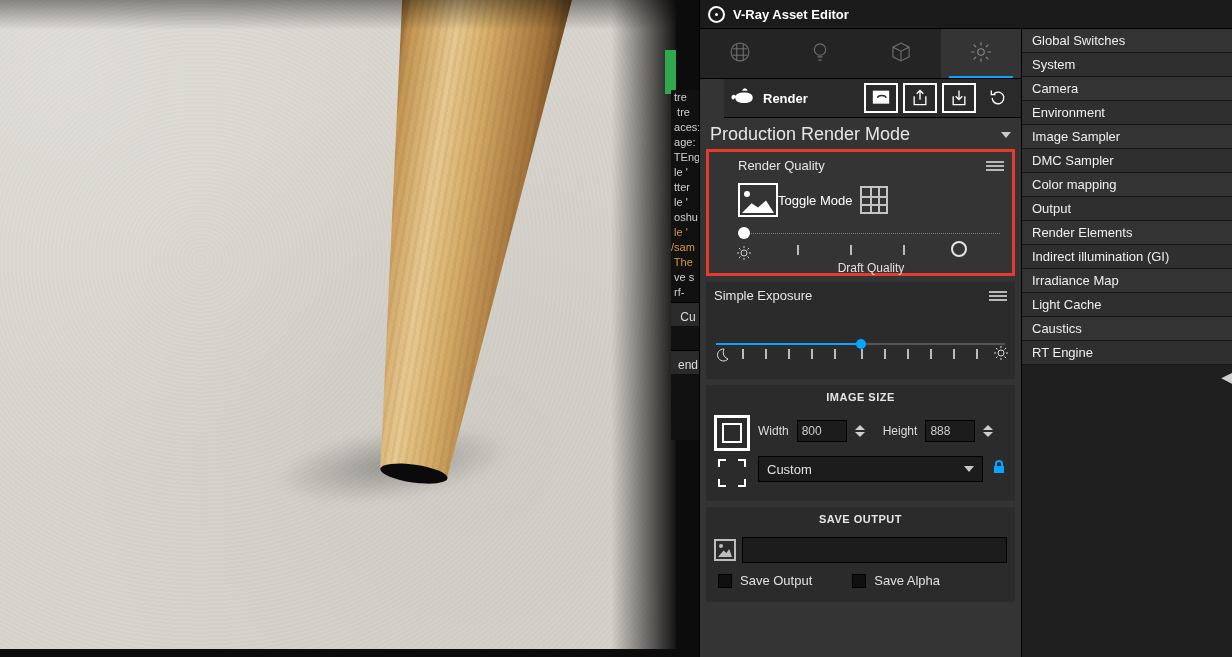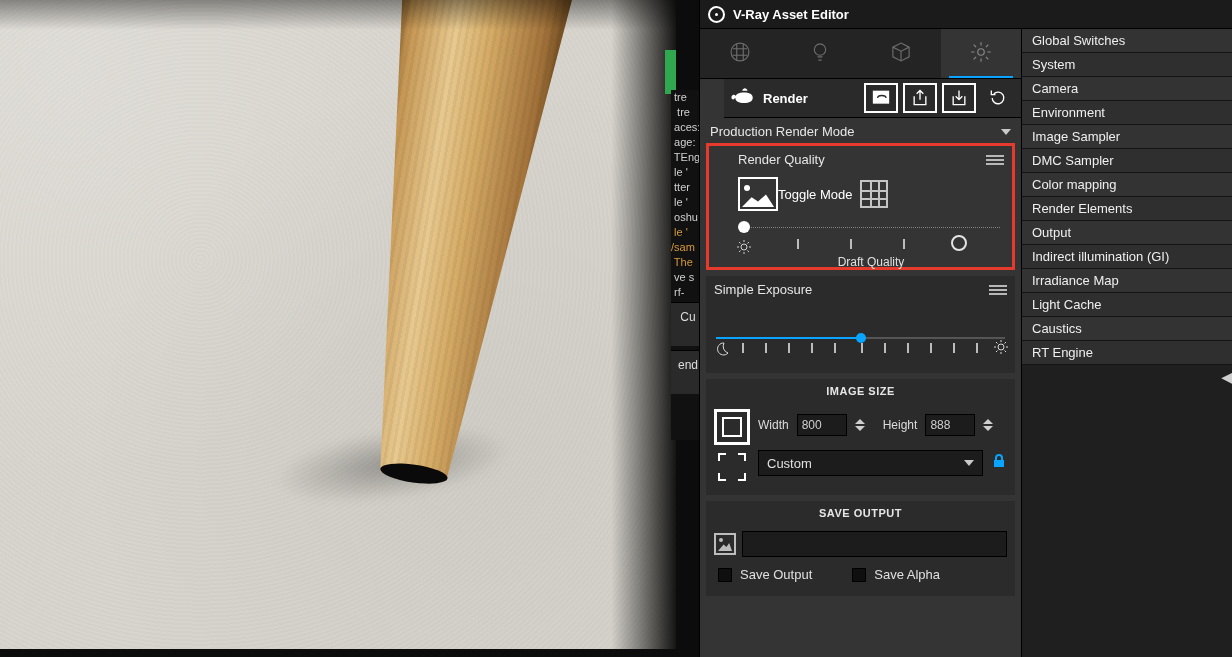--- a/index.html
+++ b/index.html
@@ -49,21 +49,21 @@
   .green-strip{position:absolute; right:-9px; top:50px; width:20px; height:44px; background:#2fa84f;}
 
   
   .code-peek{
     position:absolute; left:671px; top:90px; width:50px; height:350px;
     color:#d0d0d0; font:11px/14px "Consolas", monospace; white-space:pre; overflow:hidden;
     background:#111;
   }
   .code-peek .o{color:#d79a3c;}
   .sm-btn{
-    position:absolute; left:671px; width:34px; height:44px; background:#2a2a2a; color:#ddd;
+    position:absolute; left:671px; width:34px; height:24px; background:#2a2a2a; color:#ddd;
     font:12px/28px Arial; text-align:center; border-top:1px solid #000;
   }
 
   
   .editor {
     position:absolute; left:699px; top:0; width:533px; height:657px;
     background:#343434; color:#d9d9d9;
     border-left:1px solid #000;
   }
   .titlebar{
@@ -97,21 +97,21 @@
   .toolbar .teapot{width:28px;height:24px;}
   .toolbar .lbl{color:#fff;font-size:13px;font-weight:600;margin-right:auto;}
   .tool-btn{width:34px;height:30px;border:2px solid #fff;display:flex;align-items:center;justify-content:center;background:transparent;}
   .tool-btn svg{stroke:#fff;fill:none;width:20px;height:20px;stroke-width:1.6;}
   .tool-btn.filled svg{fill:#fff;}
 
   .scroll{flex:1;overflow:auto;padding:0 0 8px 0;}
 
   
   .mode-row{padding:6px 10px 2px 10px; display:flex; align-items:center;}
-  .mode-row .txt{flex:1;font-size:13px;color:#e6e6e6;}
+  .mode-row .txt{flex:1;font-size:18px;color:#e6e6e6;}
   .mode-row .dd{width:0;height:0;border-left:5px solid transparent;border-right:5px solid transparent;border-top:6px solid #c9c9c9;}
 
   
   .redbox{border:3px solid #e63a2d; margin:2px 6px 4px 6px;padding-left:21px;}
 
   .section-head{display:flex;align-items:center;justify-content:space-between;padding:6px 8px;font-size:13px;color:#e6e6e6;}
   .adj-btn{width:18px;height:14px;position:relative;}
   .adj-btn::before,.adj-btn::after{content:"";position:absolute;left:0;right:0;height:2px;background:#b7b7b7;}
   .adj-btn::before{top:2px;} .adj-btn::after{bottom:2px;}
   .adj-btn span{position:absolute;left:0;right:0;top:6px;height:2px;background:#b7b7b7;}
@@ -432,22 +432,22 @@
       </div>
 
       <div class="colB">
         <div class="item">Global Switches</div>
         <div class="item">System</div>
         <div class="item">Camera</div>
         <div class="item">Environment</div>
         <div class="item">Image Sampler</div>
         <div class="item">DMC Sampler</div>
         <div class="item">Color mapping</div>
+        <div class="item">Output</div>
         <div class="item">Render Elements</div>
-        <div class="item">Output</div>
         <div class="item">Indirect illumination (GI)</div>
         <div class="item">Irradiance Map</div>
         <div class="item">Light Cache</div>
         <div class="item">Caustics</div>
         <div class="item">RT Engine</div>
       </div>
     </div>
   </div>
 </div>
 

